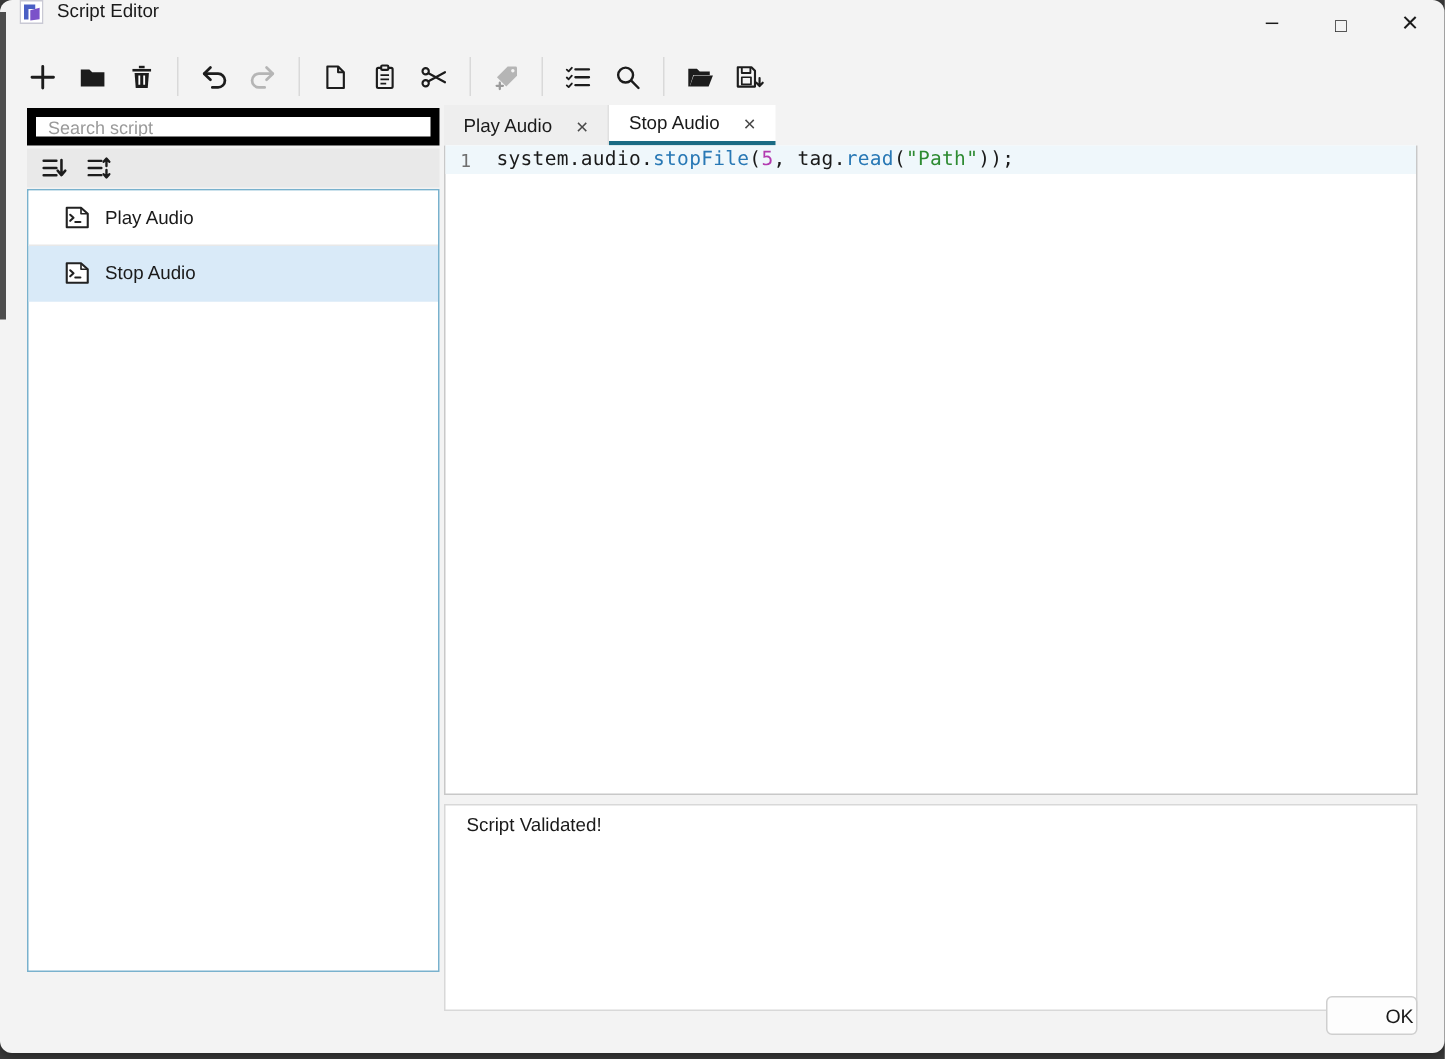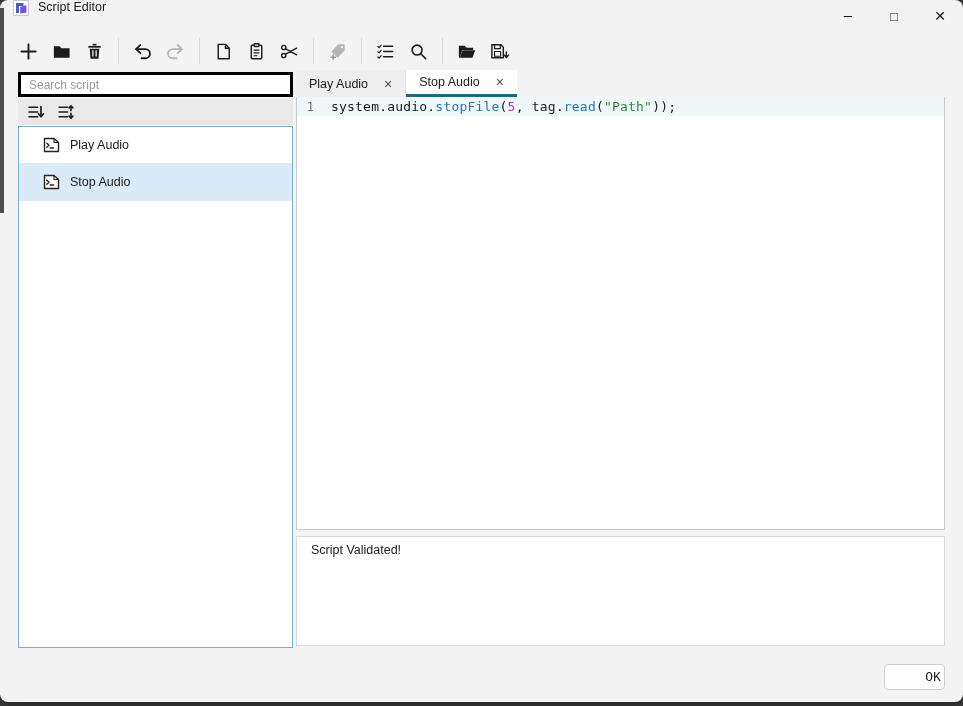--- a/index.html
+++ b/index.html
@@ -25,21 +25,21 @@
 
   
   .toolbar { position: absolute; left: 14px; top: 34px; height: 34px;
     display: flex; align-items: center; gap: 4px; }
   .tb-btn { width: 29px; height: 29px; display: flex; align-items: center;
     justify-content: center; border-radius: 3px; }
   .tb-sep { width: 1px; height: 26px; background: #d9d9d9; margin: 0 5px; }
 
   
   .left-panel { position: absolute; left: 18px; top: 72px; width: 275px; }
-  .search-input { width: 100%; height: 25px; border: 3px solid #000000;
+  .search-input { width: 100%; height: 25px; border: 6px solid #000000;
     background: #fff; font-family: "Liberation Sans", sans-serif; font-size: 12px;
     padding: 0 8px; color: #a16207; outline: none; }
   .search-input::placeholder { color: #9a9a9a; }
   .sort-bar { margin-top: 2px; height: 26px; background: #e9e9e9;
     display: flex; align-items: center; gap: 10px; padding-left: 8px; }
   .sort-btn { width: 20px; height: 20px; display: flex; align-items: center;
     justify-content: center; }
   .script-list { margin-top: 1px; height: 522px; background: #fff;
     border: 1px solid #79b1cd; overflow: hidden; }
   .list-item { height: 37px; display: flex; align-items: center;
@@ -60,26 +60,26 @@
   .editor { position: absolute; left: 296px; top: 97px; width: 649px; height: 433px;
     background: #fff; border: 1px solid #c8c8c8; border-top: none;
     font-family: "DejaVu Sans Mono", monospace; font-size: 13px; }
   .code-line { display: flex; align-items: center; height: 19px;
     background: #eff7fb; }
   .gutter { width: 14px; text-align: right; color: #6f6f6f; font-size: 12px;
     margin-left: 3px; }
   .code-content { margin-left: 17px; white-space: pre; letter-spacing: .2px; }
 
   .status-panel { position: absolute; left: 296px; top: 536px; width: 649px;
-    height: 110px; background: #fff; border: 1px solid #d8d8d8;
+    height: 138px; background: #fff; border: 1px solid #d8d8d8;
     padding: 6px 14px; font-size: 12.5px; }
 
   .ok-button { position: absolute; left: 884px; top: 664px; width: 61px;
     height: 26px; background: #fdfdfd; border: 1px solid #cfcfcf;
-    border-radius: 4px; font-family: Liberation Mono, monospace;
+    border-radius: 4px; font-family: Liberation Sans, sans-serif;
     font-size: 13px; color: #1a1a1a; display: flex; align-items: center;
     justify-content: center; padding-left: 37px; }
 
   svg { display: block; }
 </style>
 </head>
 <body>
 
 <div class="window">
 

